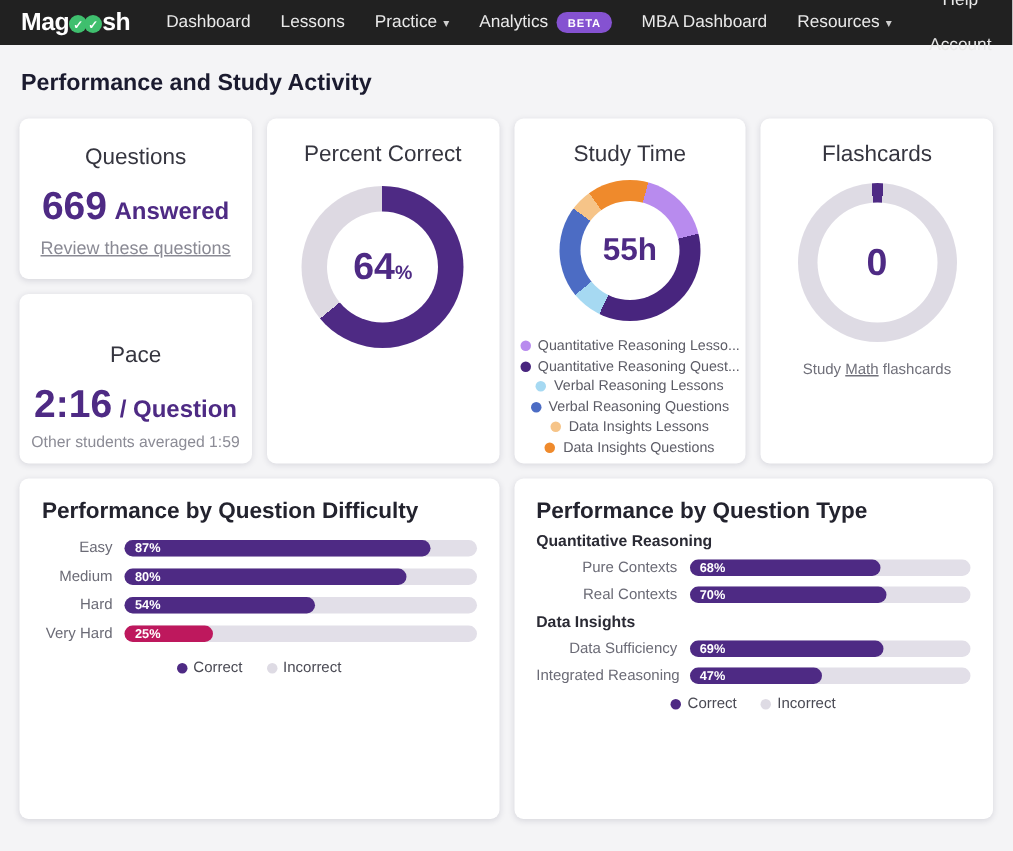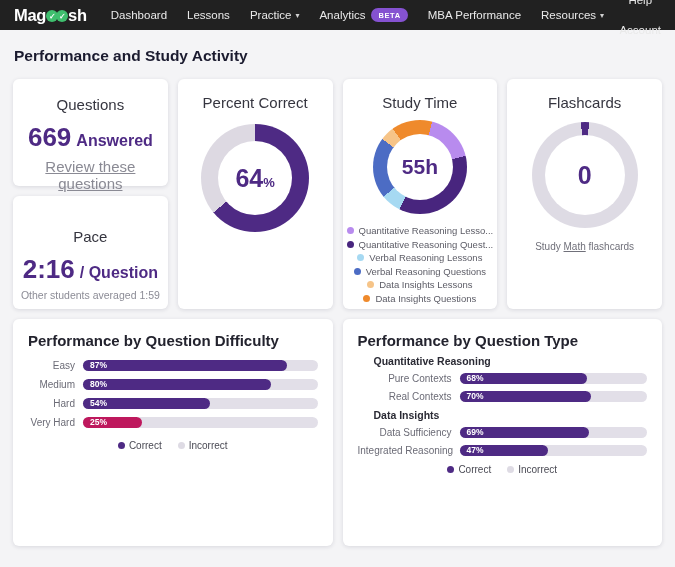--- a/index.html
+++ b/index.html
@@ -35,21 +35,21 @@
     background:#fff; border-radius:6px; box-shadow:0 1px 4px rgba(30,30,60,0.13);
     text-align:center; position:relative;
   }
   .card-sm1 { height:107px; padding-top:17px; }
   .card-sm2 { height:113px; padding-top:32px; }
   .card-tall { flex:1; height:230px; padding-top:15px; }
   .card-title { font-size:15px; font-weight:500; color:#35353f; }
   .big-val { font-size:26px; font-weight:700; color:#4e2a84; }
   .big-unit { font-size:16px; font-weight:700; color:#4e2a84; margin-left:5px; }
   .q-valrow { margin-top:9px; }
-  .sub-link { display:inline-block; margin-top:5px; font-size:15px; color:#8a8a94; text-decoration:underline; cursor:pointer; }
+  .sub-link { display:inline-block; margin-top:5px; font-size:12px; color:#8a8a94; text-decoration:underline; cursor:pointer; }
   .sub-text { margin-top:4px; font-size:10.5px; color:#8c8c96; }
   
   .donut { border-radius:50%; position:relative; margin:0 auto; }
   .donut .hole { position:absolute; border-radius:50%; background:#fff; display:flex; align-items:baseline; justify-content:center; }
   .d-pc { width:108px; height:108px; margin-top:13px; }
   .d-pc .hole { inset:17px; }
   .d-st { width:94px; height:94px; margin-top:9px; }
   .d-st .hole { inset:14px; }
   .d-fc { width:106px; height:106px; margin-top:11px; }
   .d-fc .hole { inset:13px; }
@@ -66,21 +66,21 @@
   
   .row2 { display:flex; gap:10px; margin-top:10px; }
   .chart-card { flex:1; height:227px; padding:13px 15px; text-align:left; }
   .chart-title { font-size:15px; font-weight:600; color:#23232e; margin-bottom:11px; }
   .brow { display:flex; align-items:center; margin-bottom:8px; }
   .blabel { width:55px; flex:none; text-align:right; font-size:10px; color:#6b6b76; padding-right:8px; white-space:nowrap; }
   .tlabel { width:102px; }
   .btrack { flex:1; height:11px; background:#e2dfe8; border-radius:6px; position:relative; }
   .bfill { height:11px; background:#4e2a84; border-radius:6px; display:flex; align-items:center; }
   .bpct { color:#fff; font-size:8.5px; font-weight:700; padding-left:7px; line-height:11px; }
-  .tgroup-h { font-size:10.5px; font-weight:700; color:#2a2a34; margin:6px 16px 6px; }
+  .tgroup-h { font-size:10.5px; font-weight:700; color:#2a2a34; margin:6px 0 6px; }
   .tgroup .brow { margin-bottom:7px; }
   .chart-legend { display:flex; justify-content:center; gap:16px; margin-top:12px; }
   .litem { display:flex; align-items:center; font-size:10px; color:#4a4a54; }
   .chart-legend .ldot { margin-right:4px; }
 </style>
 </head>
 <body>
 
 <nav class="navbar">
   <div class="logo">
@@ -93,21 +93,21 @@
     <a class="nav-item">Dashboard</a>
     <a class="nav-item">Lessons</a>
     <a class="nav-item">
       <span>Practice</span>
       <span class="caret">▾</span>
     </a>
     <a class="nav-item">
       <span>Analytics</span>
       <span class="beta">BETA</span>
     </a>
-    <a class="nav-item">MBA Performance</a>
+    <a class="nav-item">MBA Dashboard</a>
     <a class="nav-item">
       <span>Resources</span>
       <span class="caret">▾</span>
     </a>
   </div>
   <div class="nav-right">
     <a>Help</a>
     <a>
       <span>Account</span>
 

